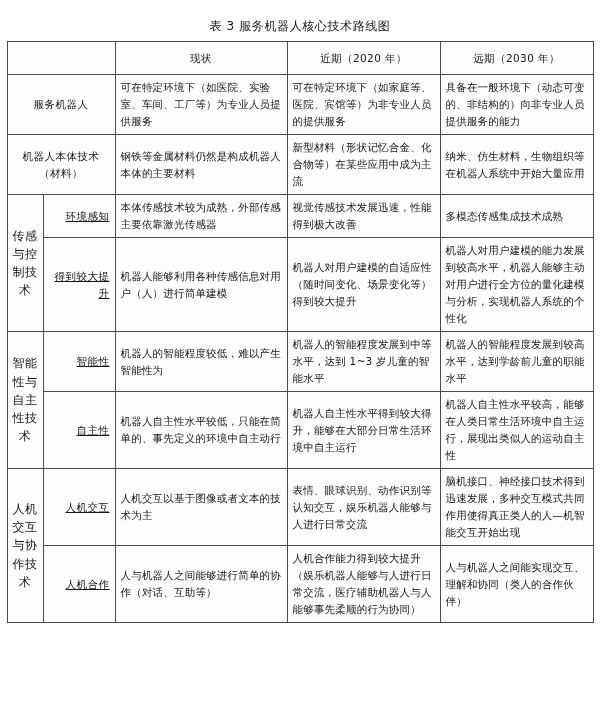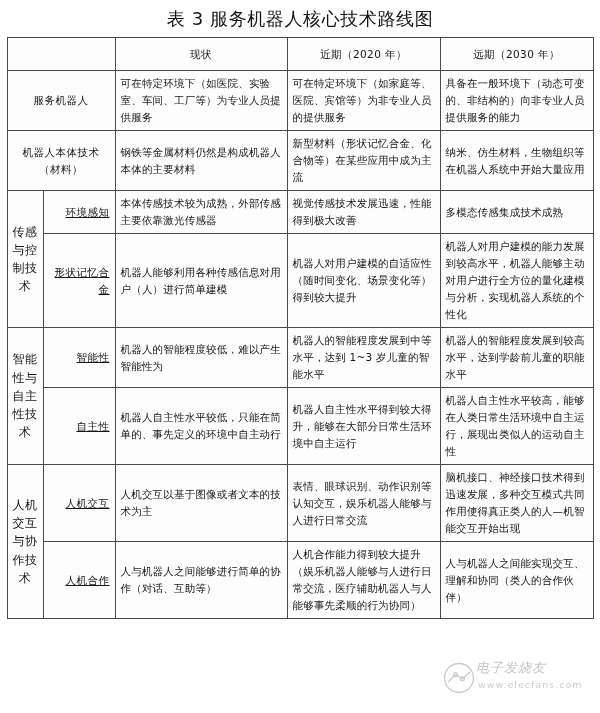--- a/index.html
+++ b/index.html
@@ -17,23 +17,23 @@
     position: relative;
   }
   #page {
     width: 600px;
     height: 713px;
     position: relative;
     box-sizing: border-box;
   }
   .doc-title {
     text-align: center;
-    font-size: 18px;
+    font-size: 12px;
     letter-spacing: 0.6px;
-    padding: 7px 0 6px 0;
+    padding: 18px 0 6px 0;
     color: #151515;
     font-weight: 500;
   }
   table.roadmap {
     border-collapse: collapse;
     width: 586px;
     margin: 0 auto;
     table-layout: fixed;
     border: 1px solid #3a3a3a;
   }
@@ -169,21 +169,21 @@
         <td class="group-label" rowspan="2">
           <span class="vtext">传感与控制技术</span>
         </td>
         <td class="sub-label">环境感知</td>
         <td class="body-cell">本体传感技术较为成熟，外部传感主要依靠激光传感器</td>
         <td class="body-cell">视觉传感技术发展迅速，性能得到极大改善</td>
         <td class="body-cell">多模态传感集成技术成熟</td>
       </tr>
 
       <tr>
-        <td class="sub-label">形状记忆合金</td>
+        <td class="sub-label">得到较大提升</td>
         <td class="body-cell">机器人能够利用各种传感信息对用户（人）进行简单建模</td>
         <td class="body-cell">机器人对用户建模的自适应性（随时间变化、场景变化等）得到较大提升</td>
         <td class="body-cell">机器人对用户建模的能力发展到较高水平，机器人能够主动对用户进行全方位的量化建模与分析，实现机器人系统的个性化</td>
       </tr>
 
       <tr>
         <td class="group-label" rowspan="2">
           <span class="vtext">智能性与自主性技术</span>
         </td>
         <td class="sub-label">智能性</td>
@@ -212,24 +212,14 @@
       <tr>
         <td class="sub-label">人机合作</td>
         <td class="body-cell">人与机器人之间能够进行简单的协作（对话、互助等）</td>
         <td class="body-cell">人机合作能力得到较大提升（娱乐机器人能够与人进行日常交流，医疗辅助机器人与人能够事先柔顺的行为协同）</td>
         <td class="body-cell">人与机器人之间能实现交互、理解和协同（类人的合作伙伴）</td>
       </tr>
 
     </tbody>
   </table>
 
-  <div class="watermark">
-    <svg class="wm-mark" viewBox="0 0 40 40">
-      <circle cx="20" cy="20" r="17" fill="none" stroke="#9a9a9a" stroke-width="1.6"></circle>
-      <path d="M7 25 L16 16 L24 21 L33 13" fill="none" stroke="#9a9a9a" stroke-width="1.6"></path>
-      <circle cx="16" cy="16" r="2.4" fill="none" stroke="#9a9a9a" stroke-width="1.4"></circle>
-      <circle cx="24" cy="21" r="2.4" fill="none" stroke="#9a9a9a" stroke-width="1.4"></circle>
-    </svg>
-    <div class="wm-cn">电子发烧友</div>
-    <div class="wm-url">www.elecfans.com</div>
-  </div>
 
 </div>
 
 </body></html>

